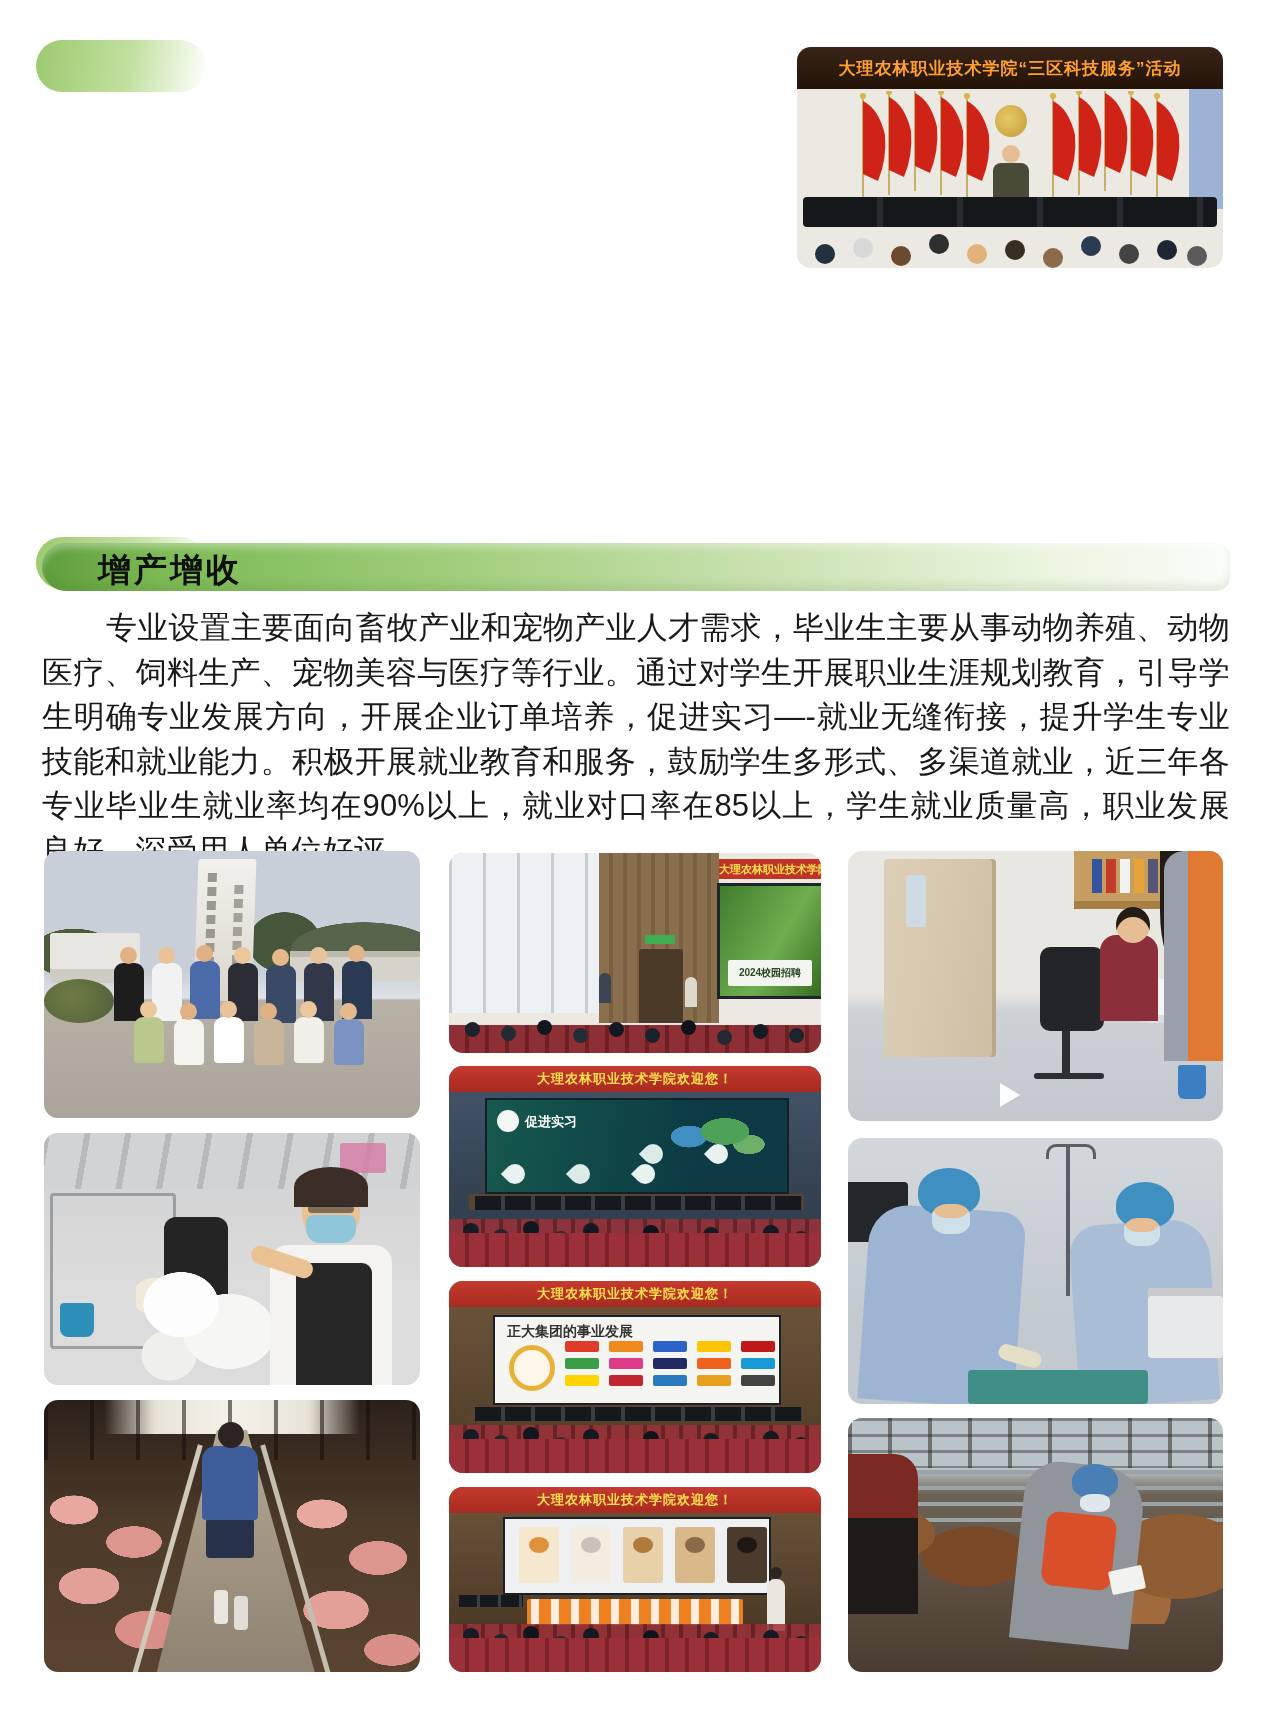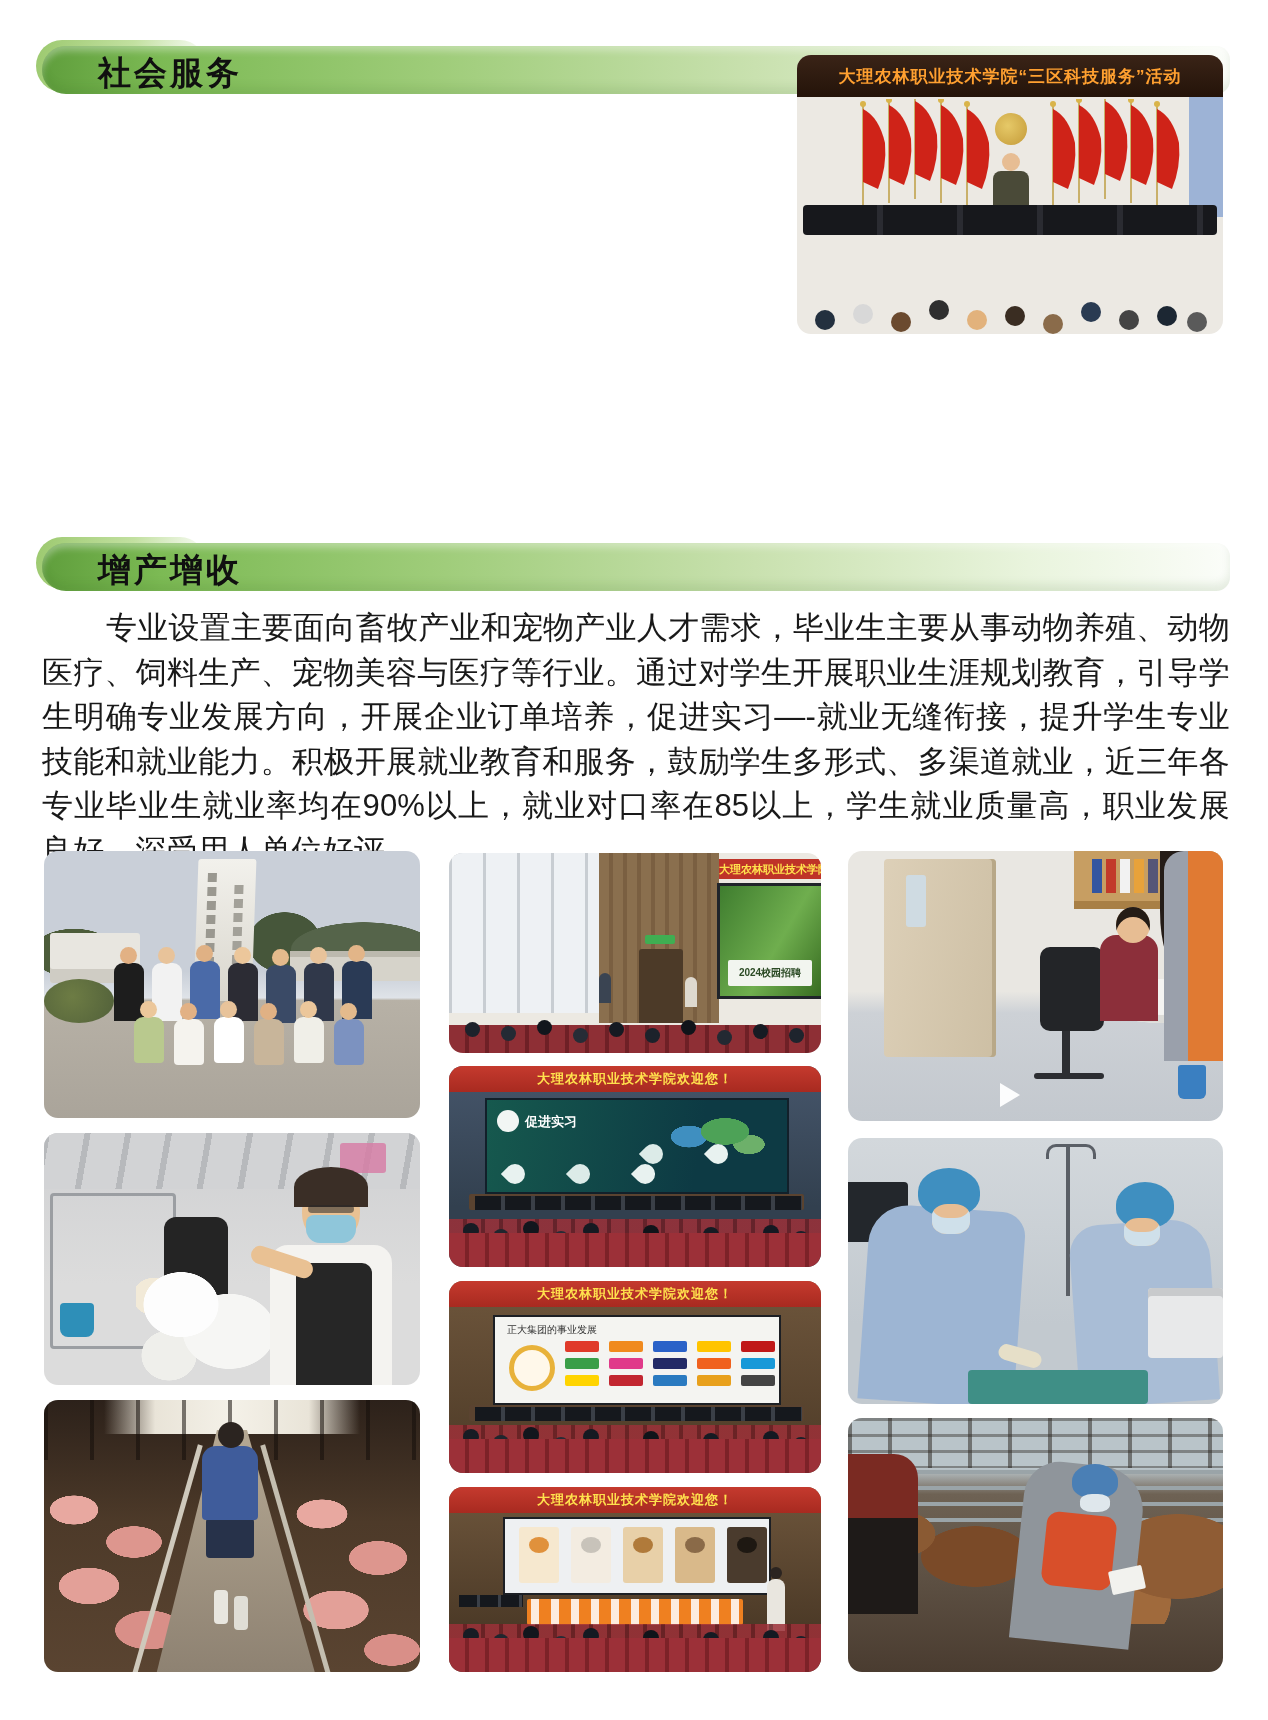--- a/index.html
+++ b/index.html
@@ -20,21 +20,21 @@
   
   .para{position:absolute;font-size:31px;line-height:44.5px;color:#191919;
         text-align:justify;text-indent:64px;letter-spacing:0.2px;}
   #para-social{left:42px;top:110px;width:737px;}
   #para-employ{left:42px;top:606px;width:1188px;}
 
   
   .photo{position:absolute;border-radius:14px;overflow:hidden;background:#d8d8d8;}
 
   
-  #ph-top1{left:797px;top:55px;width:426px;height:279px;background:#ece9e3;}
+  #ph-top1{left:797px;top:47px;width:426px;height:221px;background:#ece9e3;}
   .t1-led{left:0;top:0;width:100%;height:42px;background:linear-gradient(#3a2417,#241309);
           display:flex;align-items:center;justify-content:center;}
   .t1-led span{color:#ffa030;font-size:17px;font-weight:bold;letter-spacing:1px;white-space:nowrap;}
   .t1-curtain{right:0;top:42px;width:34px;height:120px;background:#9db3d6;border-radius:0 0 0 8px;}
   .t1-emblem{left:198px;top:58px;width:32px;height:32px;border-radius:50%;
           background:radial-gradient(circle at 40% 40%,#e6c968,#c49a38);}
   .t1-speaker-body{left:196px;top:116px;width:36px;height:42px;border-radius:8px 8px 0 0;background:#4a4a38;}
   .t1-speaker-head{left:205px;top:98px;width:18px;height:18px;border-radius:50%;background:#e7bd93;}
   .t1-tables{left:6px;top:150px;width:414px;height:30px;border-radius:4px;
           background:repeating-linear-gradient(90deg,#17181c 0 74px,#2a2b31 74px 80px);}
@@ -203,21 +203,21 @@
   .g5-drops{position:absolute;left:18px;bottom:8px;width:20px;height:20px;border-radius:50% 50% 50% 0;
           transform:rotate(45deg);background:#e8f2f0;
           box-shadow:46px -46px 0 #dcebe8,92px -92px 0 #e8f2f0; }
   .g5-drops2{position:absolute;left:156px;bottom:28px;width:20px;height:20px;border-radius:50% 50% 50% 0;
           transform:rotate(45deg);background:#dcebe8;box-shadow:46px -46px 0 #e8f2f0;}
   .g5-desk{top:128px;}
   .g5-monitors{top:130px;}
 
   #ph-g6{left:449px;top:1281px;width:372px;height:192px;background:linear-gradient(#6e563c,#55412c 75%);}
   .g6-screen{left:44px;top:34px;width:284px;height:86px;background:#f4f4f1;border:2px solid #1c1f24;}
-  .g6-title{position:absolute;left:12px;top:6px;font-size:10px;color:#333333;font-weight:normal;white-space:nowrap;}
+  .g6-title{position:absolute;left:12px;top:6px;font-size:14px;color:#333333;font-weight:bold;white-space:nowrap;}
   .g6-logos{position:absolute;left:70px;top:24px;width:34px;height:11px;border-radius:2px;background:#e03a2a;
           box-shadow:44px 0 #f08a1e,88px 0 #2a62c8,132px 0 #ffc400,176px 0 #c01818,
           0 17px #3a9e48,44px 17px #e03a8a,88px 17px #222a66,132px 17px #f0611e,176px 17px #1899d8,
           0 34px #ffd400,44px 34px #c22630,88px 34px #2a7ac0,132px 34px #e8a01c,176px 34px #444444;}
   .g6-ring{position:absolute;left:14px;top:28px;width:36px;height:36px;border-radius:50%;
           border:5px solid #e8b23a;background:#fff8ea;}
 
   #ph-g7{left:449px;top:1487px;width:372px;height:185px;background:linear-gradient(#6e563c,#4c3a27 75%);}
   .g7-screen{left:54px;top:30px;width:264px;height:74px;background:#eef0f2;border:2px solid #1c1f24;}
   .g7-dogs{position:absolute;left:14px;top:8px;width:40px;height:56px;border-radius:3px;background:#f6e8cf;
@@ -296,23 +296,20 @@
   .g10-cap{left:224px;top:46px;width:46px;height:34px;border-radius:50% 50% 40% 40%;background:#4a7fb5;}
   .g10-mask{left:232px;top:76px;width:30px;height:18px;border-radius:40%;background:#dfe7ec;}
   .g10-paper{left:262px;top:150px;width:34px;height:24px;background:#f2f2ee;border-radius:2px;transform:rotate(-12deg);}
 </style>
 </head>
 <body>
 
 <div class="page">
 
   <div class="badge-accent" style="top:40px;"></div>
-  <div class="badge" style="top:46px;">
-    <span class="label">社会服务</span>
-  </div>
 
   <div class="photo" id="ph-top1">
     <div class="ab t1-curtain"></div>
     <svg class="ab" style="left:0;top:44px;width:426px;height:130px;" viewBox="0 0 426 130">
       <defs>
         <g id="flag">
           <line x1="0" y1="6" x2="0" y2="108" stroke="#c9b06a" stroke-width="2"></line>
           <circle cx="0" cy="5" r="3" fill="#d9b44a"></circle>
           <path d="M0,10 q16,8 22,34 q2,24 -7,46 l-15,-7 z" fill="#cf2318"></path>
         </g>

